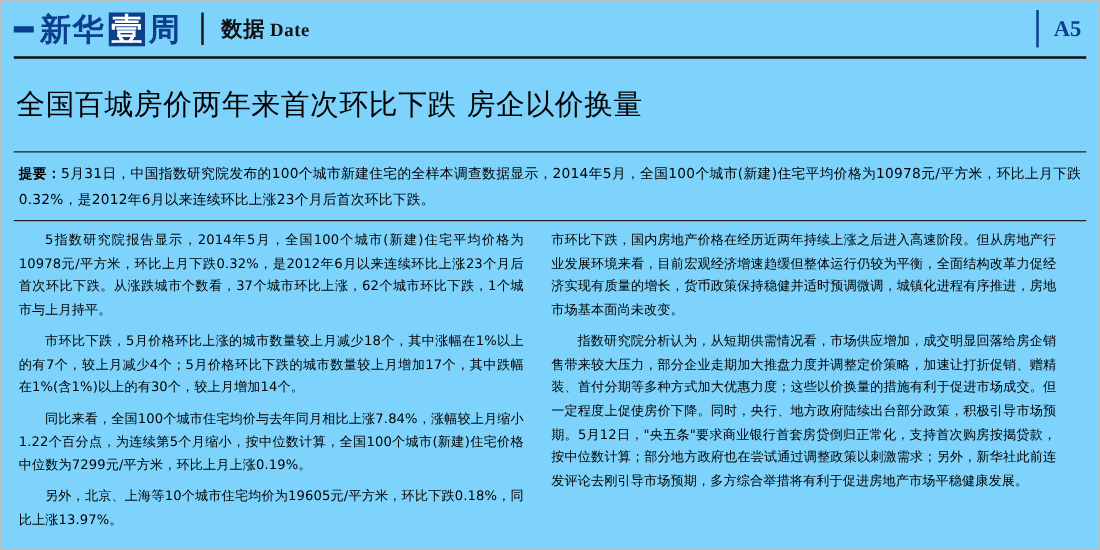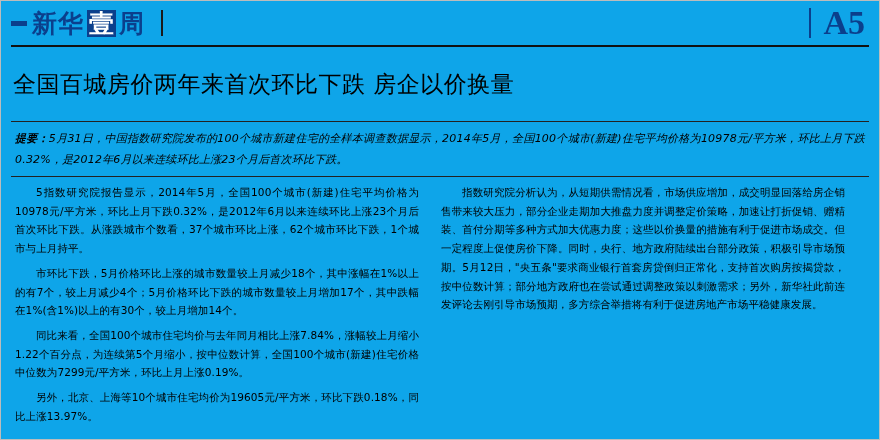--- a/index.html
+++ b/index.html
@@ -13,21 +13,21 @@
     font-family: "Liberation Serif", "DejaVu Serif", serif;
     color: #000000;
     overflow: hidden;
   }
   .page {
     position: relative;
     width: 880px;
     height: 440px;
     box-sizing: border-box;
     border: 1px solid #bcbcbc;
-    background: #0ea5e9;
+    background: #7dd3fc;
   }
 
   
   .masthead {
     position: relative;
     height: 44px;
     display: flex;
     align-items: center;
     padding: 0 14px 0 10px;
   }
@@ -86,21 +86,21 @@
     gap: 12px;
   }
   .masthead-vrule {
     width: 2px;
     height: 30px;
     background: #0b3f8c;
   }
   .page-no {
     font-family: "Liberation Serif", serif;
     font-weight: bold;
-    font-size: 34px;
+    font-size: 18px;
     color: #0b3f8c;
     line-height: 1;
   }
   .rule-thick {
     height: 2px;
     background: #111;
     margin: 0 10px;
   }
 
   
@@ -119,21 +119,20 @@
   }
 
   
   .abstract {
     font-family: "DejaVu Sans", sans-serif;
     font-size: 11px;
     line-height: 1.85;
     padding: 7px 14px 6px 14px;
     text-align: justify;
     letter-spacing: 0.2px;
-    font-style: italic;
   }
   .abstract .lead {
     font-weight: bold;
   }
 
   
   .columns {
     display: flex;
     padding: 6px 14px 0 14px;
     gap: 22px;
@@ -169,20 +168,23 @@
 <div class="page">
 
   <div class="masthead">
     <div class="logo-block">
       <span class="logo-dash"></span>
       <span class="logo-text">新华</span>
       <span class="logo-badge">壹</span>
       <span class="logo-text">周</span>
     </div>
     <div class="masthead-sep"></div>
+    <div class="section-label">
+      <span>数据</span><span class="en">Date</span>
+    </div>
     <div class="masthead-right">
       <div class="masthead-vrule"></div>
       <div class="page-no">A5</div>
     </div>
   </div>
 
   <div class="rule-thick"></div>
 
   <h1 class="headline">全国百城房价两年来首次环比下跌 房企以价换量</h1>
 
@@ -198,18 +200,19 @@
 
     <div class="col">
       <p class="body">5指数研究院报告显示，2014年5月，全国100个城市(新建)住宅平均价格为10978元/平方米，环比上月下跌0.32%，是2012年6月以来连续环比上涨23个月后首次环比下跌。从涨跌城市个数看，37个城市环比上涨，62个城市环比下跌，1个城市与上月持平。</p>
       <p class="body">市环比下跌，5月价格环比上涨的城市数量较上月减少18个，其中涨幅在1%以上的有7个，较上月减少4个；5月价格环比下跌的城市数量较上月增加17个，其中跌幅在1%(含1%)以上的有30个，较上月增加14个。</p>
       <p class="body">同比来看，全国100个城市住宅均价与去年同月相比上涨7.84%，涨幅较上月缩小1.22个百分点，为连续第5个月缩小，按中位数计算，全国100个城市(新建)住宅价格中位数为7299元/平方米，环比上月上涨0.19%。</p>
       <p class="body">另外，北京、上海等10个城市住宅均价为19605元/平方米，环比下跌0.18%，同比上涨13.97%。</p>
 
     </div>
 
     <div class="col">
+      <p class="body noindent">市环比下跌，国内房地产价格在经历近两年持续上涨之后进入高速阶段。但从房地产行业发展环境来看，目前宏观经济增速趋缓但整体运行仍较为平衡，全面结构改革力促经济实现有质量的增长，货币政策保持稳健并适时预调微调，城镇化进程有序推进，房地市场基本面尚未改变。</p>
       <p class="body">指数研究院分析认为，从短期供需情况看，市场供应增加，成交明显回落给房企销售带来较大压力，部分企业走期加大推盘力度并调整定价策略，加速让打折促销、赠精装、首付分期等多种方式加大优惠力度；这些以价换量的措施有利于促进市场成交。但一定程度上促使房价下降。同时，央行、地方政府陆续出台部分政策，积极引导市场预期。5月12日，"央五条"要求商业银行首套房贷倒归正常化，支持首次购房按揭贷款，按中位数计算；部分地方政府也在尝试通过调整政策以刺激需求；另外，新华社此前连发评论去刚引导市场预期，多方综合举措将有利于促进房地产市场平稳健康发展。</p>
 
     </div>
 
   </div>
 </div>
 
 </body></html>

